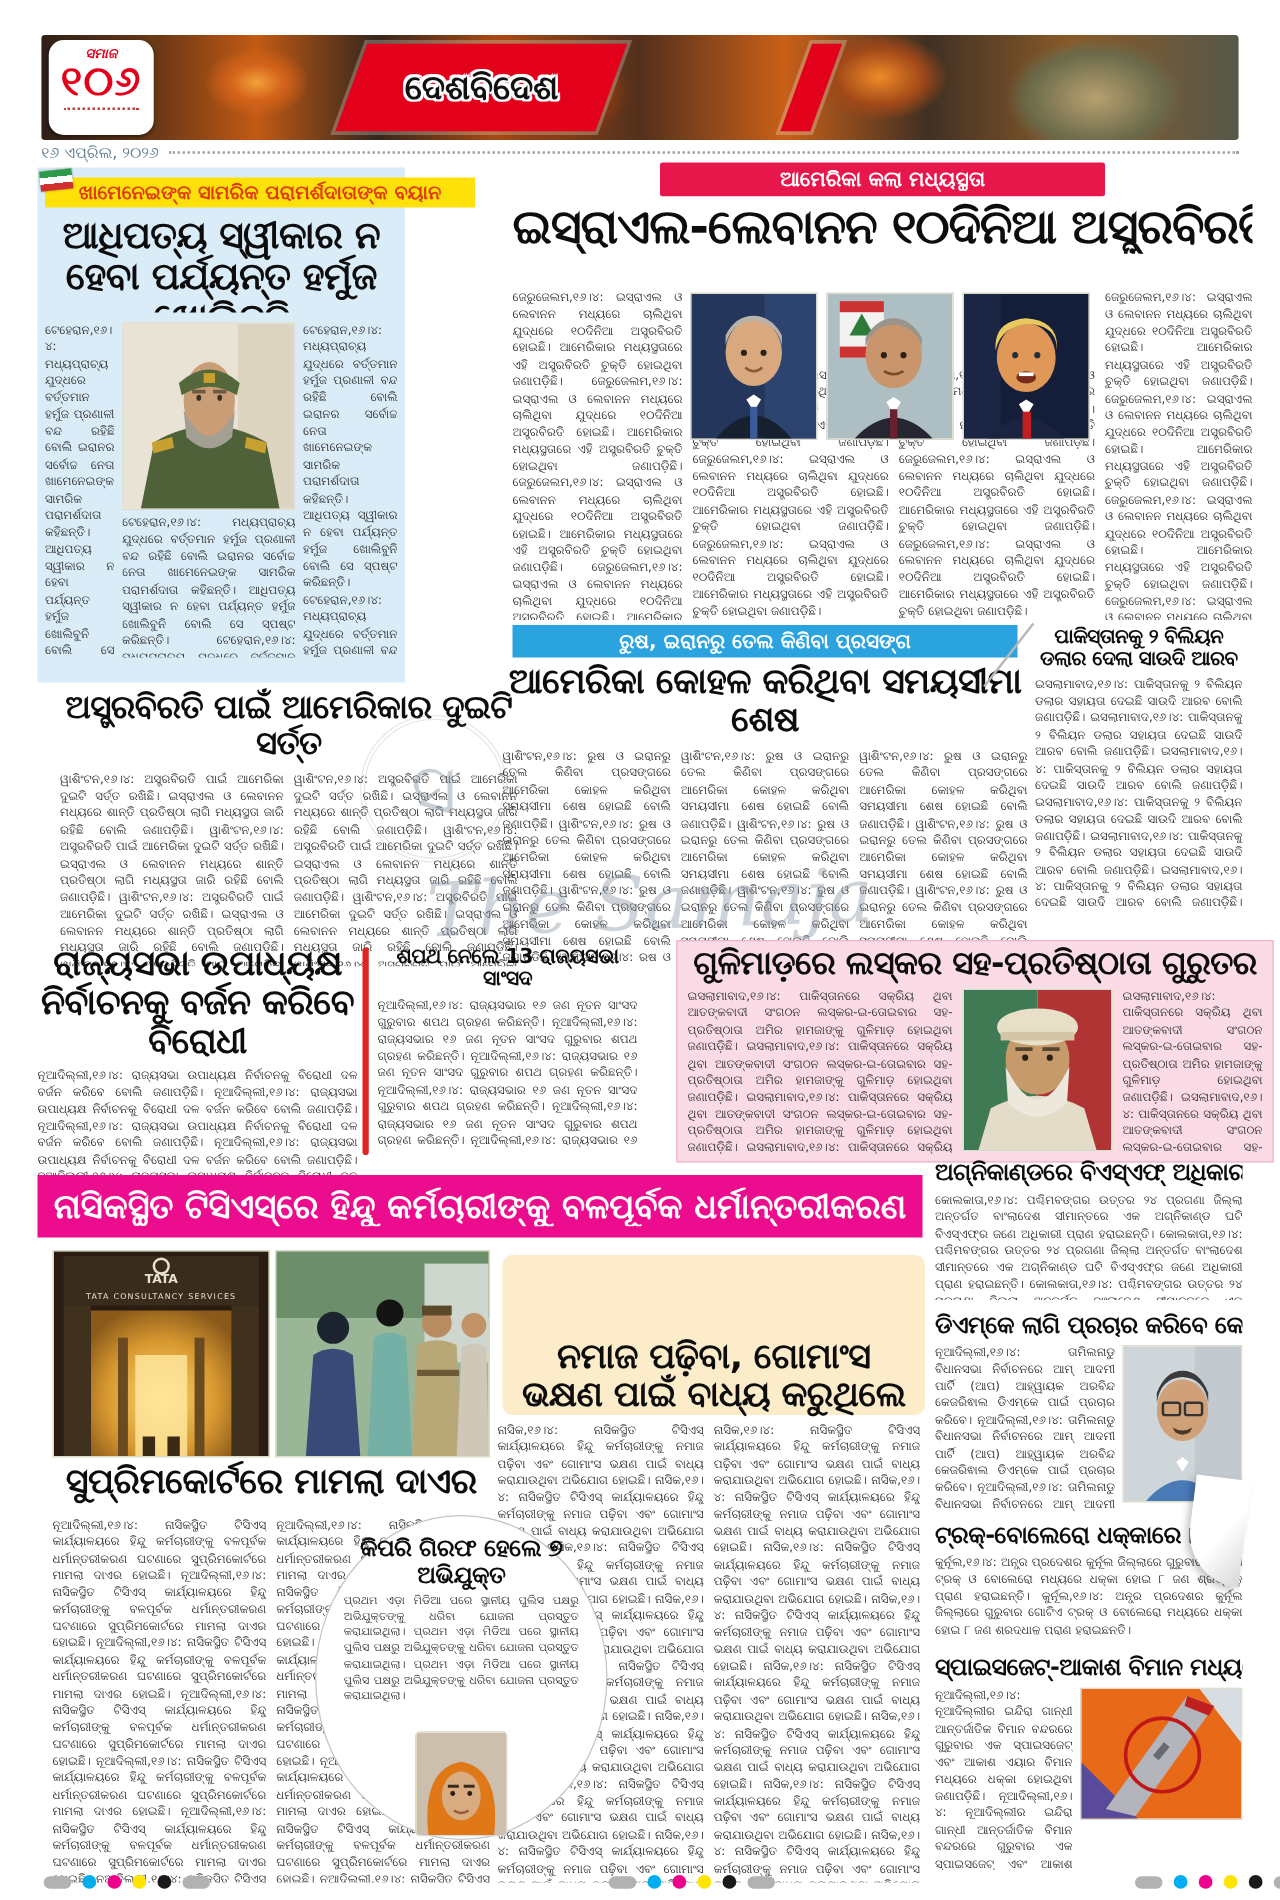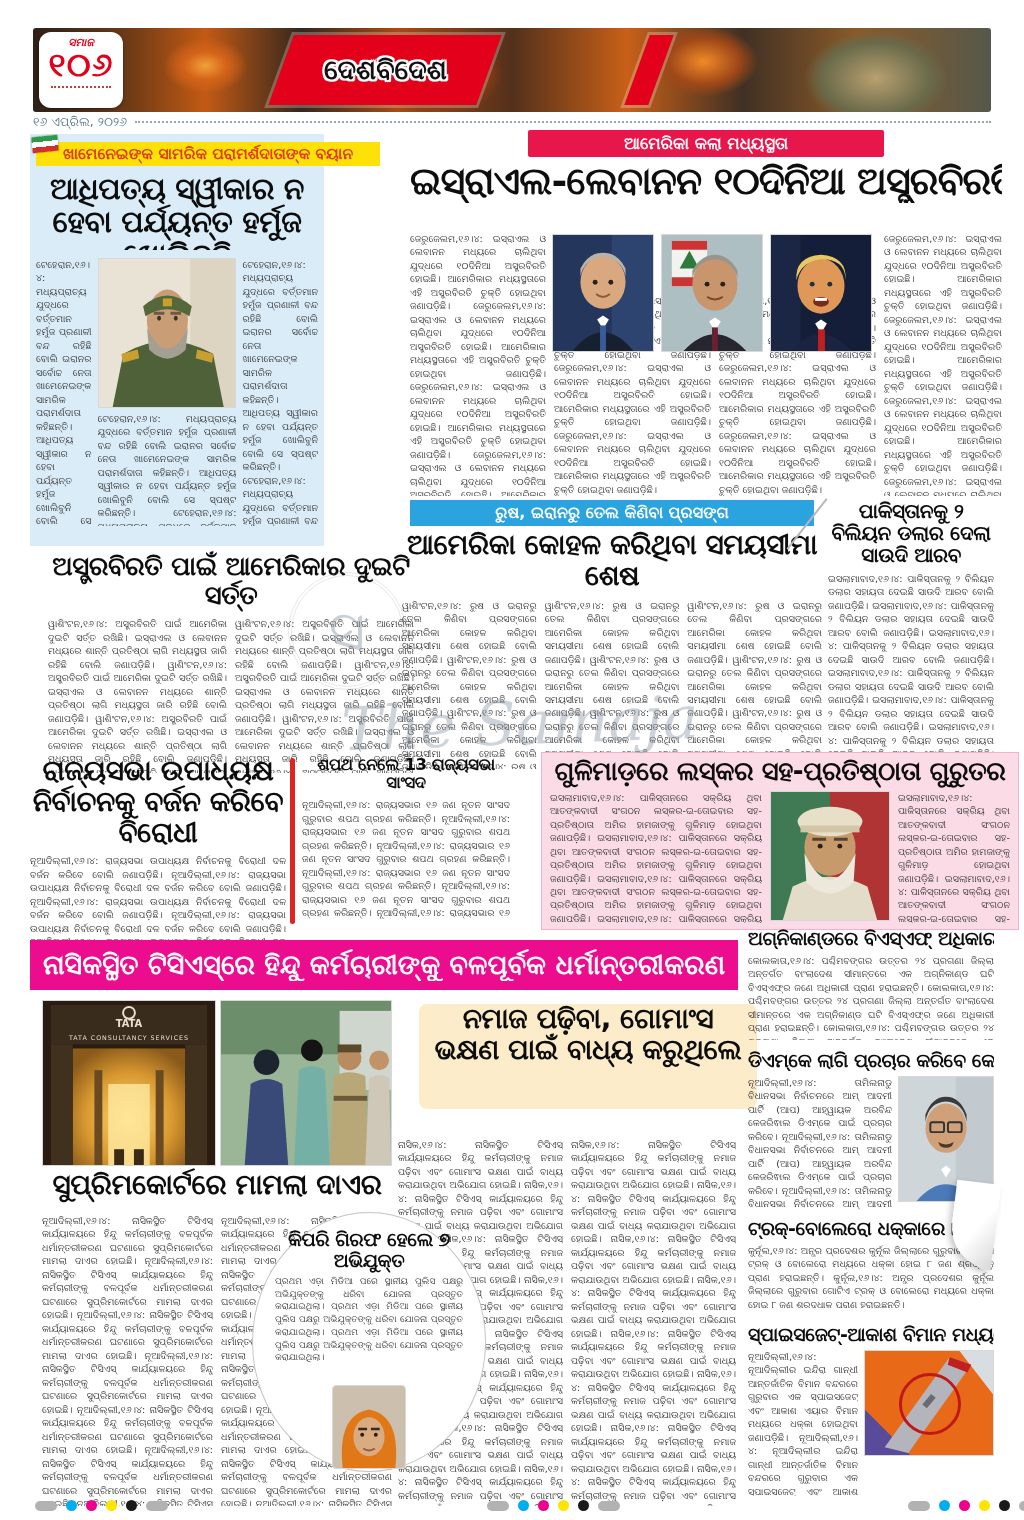--- a/index.html
+++ b/index.html
@@ -69,21 +69,21 @@
 
   
   #art-oil { left:402px; top:500px; width:420px; height:248px; }
   #art-oil .banner { display:block; margin:0 auto; width:404px; height:26px; line-height:26px;
       background:#2ba3df; font-size:16px; }
   #art-oil .headline { font-size:28px; margin-top:4px; }
   #art-oil .cols { display:flex; gap:8px; margin-top:7px; height:170px; }
 
   
   #art-saudi { left:828px; top:500px; width:166px; height:248px; }
-  #art-saudi .headline { font-size:20px; }
+  #art-saudi .headline { font-size:16px; }
   #art-saudi .fill { margin-top:6px; height:186px; }
   #diag-line { left:806px; top:492px; width:2px; height:64px; background:#b8b8b8; transform:rotate(38deg); }
 
   
   #art-boycott { left:30px; top:756px; width:256px; height:170px; }
   #art-boycott .headline { font-size:28px; }
   #art-boycott .fill { margin-top:6px; height:112px; }
   #red-divider { left:290px; top:758px; width:5px; height:166px; background:#e02420; border-radius:3px; }
   #art-oath { left:302px; top:756px; width:208px; height:170px; }
   #art-oath .headline { font-size:16.5px; }
@@ -97,22 +97,22 @@
       align-items:center; justify-content:center; }
   #tcs-banner span { color:#fff; font-weight:bold; font-size:27px; white-space:nowrap; overflow:hidden; }
   #tcs-photos { left:42px; top:1000px; width:350px; height:166px; display:flex; gap:4px; }
   #headline-court { left:42px; top:1170px; width:350px; font-size:28px; }
   #court-body { left:42px; top:1214px; width:350px; height:292px; display:flex; gap:8px; }
   #circle-inset { left:252px; top:1212px; width:234px; height:260px; background:#fff; border:1.5px solid #c4c4c4;
       border-radius:50%; z-index:6; padding:16px 22px; text-align:center; }
   #circle-inset .headline { font-size:19px; }
   #circle-inset .fill { height:108px; margin-top:4px; font-size:9px; }
   #circle-inset .photo-frame { width:74px; height:84px; margin:2px auto 0; border-radius:4px; }
-  #namaz-box { left:419px; top:1004px; width:338px; height:105px; background:#fcecca; border-radius:8px;
-      display:flex; align-items:flex-start; justify-content:center; padding:0 10px; }
+  #namaz-box { left:402px; top:1004px; width:338px; height:128px; background:#fcecca; border-radius:8px;
+      display:flex; align-items:flex-end; justify-content:center; padding:0 10px; }
   #namaz-box .headline { font-size:28px; }
   #namaz-body { left:398px; top:1138px; width:338px; height:368px; display:flex; gap:8px; }
 
   
   .rc-art { left:748px; width:246px; }
   .rc-art .headline { font-size:19px; white-space:nowrap; overflow:hidden; }
   #art-bsf { top:928px; } #art-bsf .fill { margin-top:5px; height:86px; }
   #art-kejriwal { top:1050px; } #art-kejriwal .body { margin-top:5px; height:134px; overflow:hidden; }
   #art-truck { top:1218px; } #art-truck .fill { margin-top:5px; height:64px; }
   #art-spicejet { top:1324px; } #art-spicejet .body { margin-top:5px; height:146px; overflow:hidden; }

